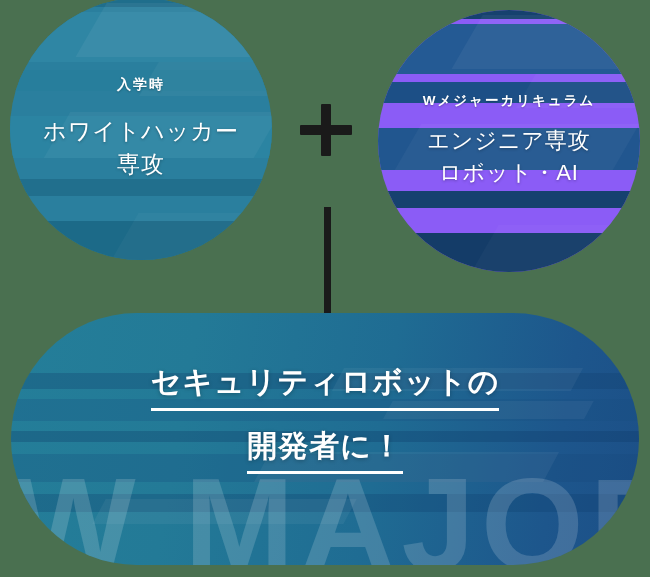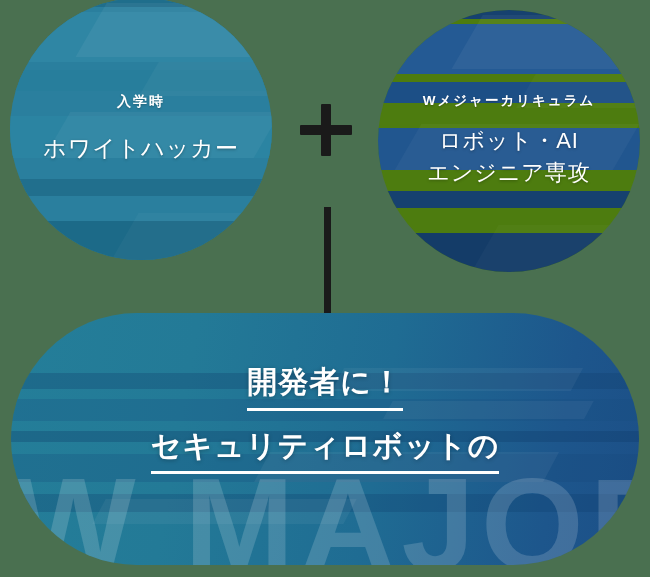--- a/index.html
+++ b/index.html
@@ -43,21 +43,21 @@
     width: 262px;
     height: 262px;
     background: #2a7f9e;
   }
 
   .circle-right {
     left: 378px;
     top: 10px;
     width: 262px;
     height: 262px;
-    background: #4d7c0f;
+    background: #8b5cf6;
   }
 
   
   .streaks {
     position: absolute;
     inset: -30%;
     pointer-events: none;
   }
 
   .band {
@@ -246,20 +246,21 @@
       <div class="wedge" style="left:52%;top:34%;width:38%;height:8%;background:rgba(255,255,255,.07);"></div>
       <div class="wedge" style="left:30%;top:46%;width:50%;height:11%;background:rgba(255,255,255,.08);"></div>
       <div class="wedge" style="left:46%;top:70%;width:40%;height:12%;background:rgba(255,255,255,.06);"></div>
 
     </div>
 
     <div class="circle-content">
       <div class="circle-kicker">入学時</div>
       <div class="circle-title">
         <div>ホワイトハッカー</div>
+        <div>専攻</div>
       </div>
     </div>
   </div>
 
   <div class="circle circle-right">
     <div class="streaks">
       <div class="band cr-b1"></div>
       <div class="band cr-b2"></div>
       <div class="band cr-b3"></div>
       <div class="band cr-b4"></div>
@@ -269,22 +270,22 @@
       <div class="wedge" style="left:40%;top:20%;width:44%;height:13%;background:rgba(255,255,255,.09);"></div>
       <div class="wedge" style="left:54%;top:34%;width:36%;height:8%;background:rgba(255,255,255,.06);"></div>
       <div class="wedge" style="left:26%;top:46%;width:52%;height:11%;background:rgba(255,255,255,.07);"></div>
       <div class="wedge" style="left:44%;top:70%;width:42%;height:12%;background:rgba(255,255,255,.05);"></div>
 
     </div>
 
     <div class="circle-content">
       <div class="circle-kicker">Wメジャーカリキュラム</div>
       <div class="circle-title">
+        <div>エンジニア専攻</div>
         <div>ロボット・AI</div>
-        <div>エンジニア専攻</div>
       </div>
     </div>
   </div>
 
   <div id="plus">
     <div class="bar bar-h"></div>
     <div class="bar bar-v"></div>
   </div>
 
   <div id="arrow">
@@ -301,21 +302,21 @@
 
     <div class="pwedge" style="left:52%;top:22%;width:38%;height:9%;"></div>
     <div class="pwedge" style="left:60%;top:35%;width:32%;height:7%;"></div>
     <div class="pwedge" style="left:40%;top:55%;width:46%;height:12%;"></div>
     <div class="pwedge" style="left:14%;top:74%;width:40%;height:10%;"></div>
 
     <div id="watermark">W MAJOR</div>
 
     <div id="pill-text">
       <span class="pill-line-wrap">
+        <span class="pill-line">セキュリティロボットの</span>
+      </span>
+      <span class="pill-line-wrap">
         <span class="pill-line">開発者に！</span>
       </span>
-      <span class="pill-line-wrap">
-        <span class="pill-line">セキュリティロボットの</span>
-      </span>
     </div>
   </div>
 
 </div>
 
 </body></html>

